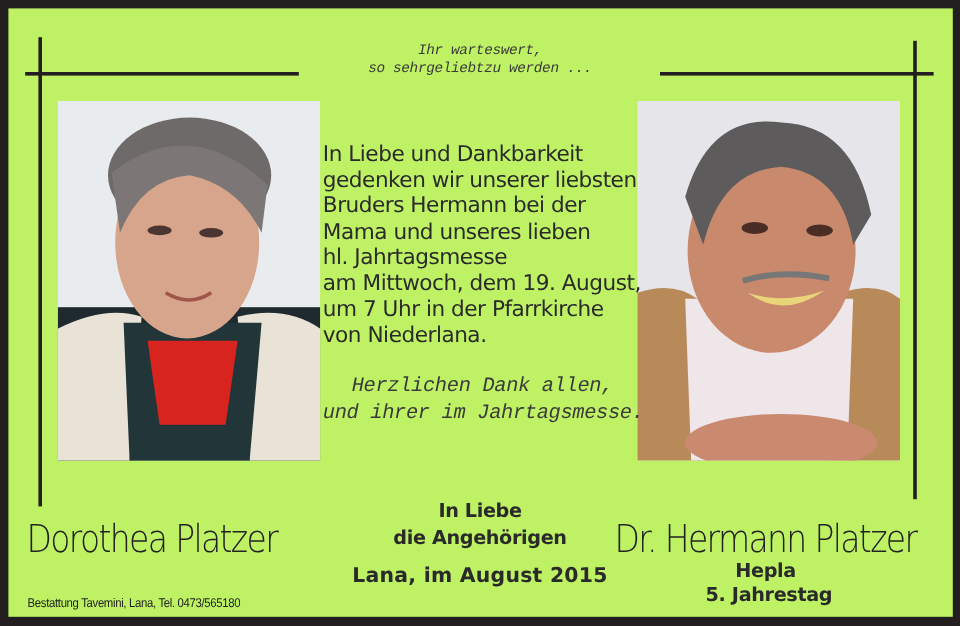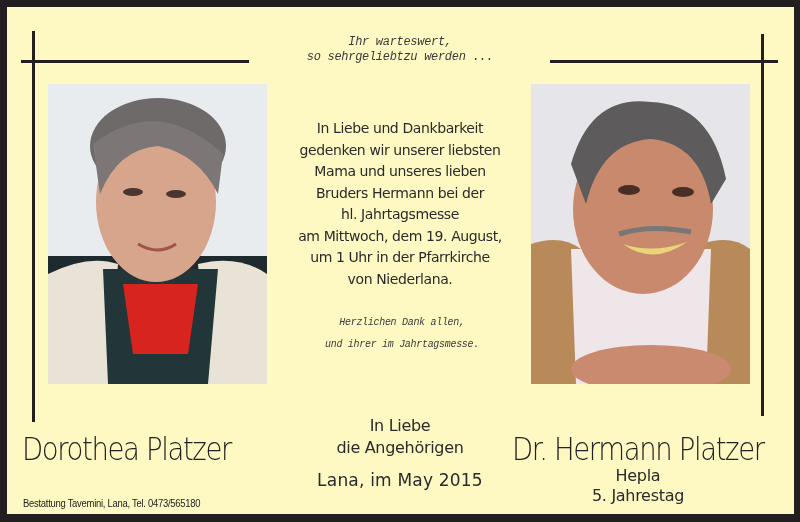--- a/index.html
+++ b/index.html
@@ -4,21 +4,21 @@
 <style>
   html, body { margin: 0; padding: 0; }
   body {
     width: 800px; height: 522px; overflow: hidden;
     background: #231f20;
     font-family: "Liberation Sans", sans-serif;
     position: relative;
   }
   .card {
     position: absolute; left: 7px; top: 7px; width: 787px; height: 507px;
-    background: #fef9c3;
+    background: #bef264;
   }
   .line { position: absolute; background: #231f20; }
   .mono {
     font-family: "Liberation Mono", monospace;
     color: #3a3a3a;
     letter-spacing: -0.3px;
   }
   .sans-light {
     font-family: "DejaVu Sans", sans-serif;
     font-weight: normal;
@@ -26,38 +26,38 @@
   }
   .quote {
     position: absolute; left: 266px; top: 28px; width: 254px;
     text-align: center; font-size: 12px; line-height: 15px; font-style: italic;
   }
   .photo {
     position: absolute; top: 77px; width: 219px; height: 300px; overflow: hidden;
   }
   .main-text {
     position: absolute; left: 262px; top: 111px; width: 262px;
-    text-align: center; font-size: 14px; line-height: 21.5px;
+    text-align: left; font-size: 18px; line-height: 21.5px;
     letter-spacing: -0.4px;
   }
   .main-text div { white-space: nowrap; }
   .thanks {
     position: absolute; left: 262px; top: 305px; width: 266px;
-    text-align: center; font-size: 10px; line-height: 22px; font-style: italic;
+    text-align: center; font-size: 17px; line-height: 22px; font-style: italic;
   }
   .thanks div { white-space: nowrap; }
   .name {
     position: absolute; top: 422px; font-size: 32px; letter-spacing: -1.6px;
     white-space: nowrap; line-height: 40px;
     font-family: "DejaVu Sans", sans-serif; font-weight: 200; color: #222;
     transform: scaleX(0.86); transform-origin: left top;
   }
   .sub {
     position: absolute; text-align: center; font-size: 16px; line-height: 22px;
-    white-space: nowrap; letter-spacing: -0.3px;
+    white-space: nowrap; letter-spacing: -0.3px; font-weight: bold;
   }
   .footer-credit {
     position: absolute; left: 16px; top: 490px; font-size: 10.5px;
     font-family: "Liberation Sans", sans-serif; color: #222; letter-spacing: -0.3px;
     transform: scaleX(0.9); transform-origin: left top; white-space: nowrap;
   }
 </style>
 </head>
 <body>
 
@@ -102,37 +102,37 @@
       <ellipse cx="152" cy="108" rx="11" ry="5" fill="#4a2e26"></ellipse>
       <path d="M88 150 Q120 140 160 148" stroke="#777" stroke-width="5" fill="none"></path>
       <path d="M92 160 Q122 182 156 158 Q122 170 92 160 Z" fill="#e9d47a"></path>
       <ellipse cx="120" cy="285" rx="80" ry="24" fill="#c98a70"></ellipse>
     </svg>
   </div>
 
   <div class="main-text sans-light">
     <div>In Liebe und Dankbarkeit</div>
     <div>gedenken wir unserer liebsten</div>
+    <div>Bruders Hermann bei der</div>
     <div>Mama und unseres lieben</div>
-    <div>Bruders Hermann bei der</div>
     <div>hl. Jahrtagsmesse</div>
     <div>am Mittwoch, dem 19. August,</div>
-    <div>um 1 Uhr in der Pfarrkirche</div>
+    <div>um 7 Uhr in der Pfarrkirche</div>
     <div>von Niederlana.</div>
   </div>
 
   <div class="thanks mono">
     <div>Herzlichen Dank allen,</div>
     <div>und ihrer im Jahrtagsmesse.</div>
   </div>
 
   <div class="name" style="left:15px;">Dorothea Platzer</div>
 
   <div class="name" style="left:505px;">Dr. Hermann Platzer</div>
   <div class="sub sans-light" style="left:581px; top:458px; width:100px;">Hepla</div>
   <div class="sub sans-light" style="left:581px; top:478px; width:100px;">5. Jahrestag</div>
 
   <div class="sub sans-light" style="left:293px; top:408px; width:200px;">In Liebe</div>
   <div class="sub sans-light" style="left:293px; top:430px; width:200px;">die Angehörigen</div>
-  <div class="sub sans-light" style="left:283px; top:462px; width:220px; font-size:17px; letter-spacing:0.2px;">Lana, im May 2015</div>
+  <div class="sub sans-light" style="left:283px; top:462px; width:220px; font-size:17px; letter-spacing:0.2px;">Lana, im August 2015</div>
 
   <div class="footer-credit">Bestattung Tavemini, Lana, Tel. 0473/565180</div>
 </div>
 
 </body></html>

